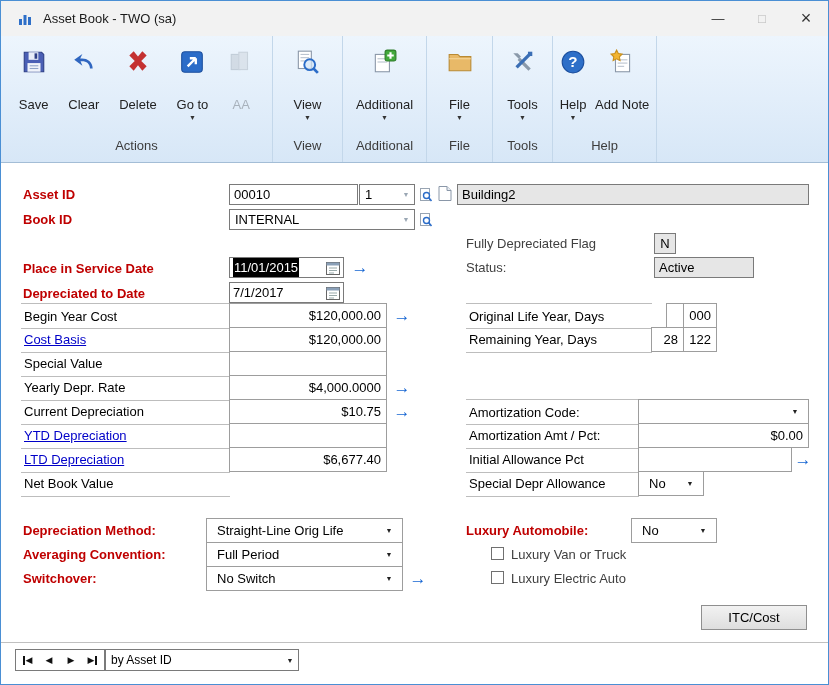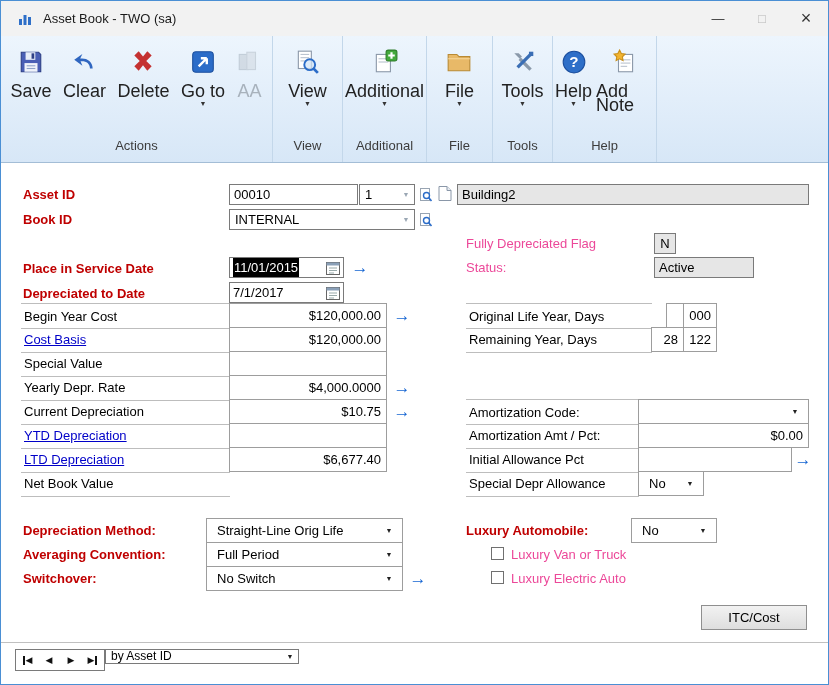--- a/index.html
+++ b/index.html
@@ -8,26 +8,26 @@
   .title-text{font-size:13px;color:#1a1a1a;}
   .win-controls{position:absolute;right:0;top:0;height:35px;display:flex;}
   .win-btn{width:44px;height:35px;display:flex;align-items:center;justify-content:center;font-size:13px;color:#333;}
   .win-btn.closeb{font-size:18px;}
   .win-btn.maxi{color:#b8b8b8;}
   .toolbar{position:absolute;top:35px;left:0;right:0;height:126px;background:linear-gradient(#edf5fd,#d7e7f7);border-bottom:1px solid #a3bdd6;display:flex;}
   .tb-group{height:100%;display:flex;flex-direction:column;border-right:1px solid #c3d7ea;box-sizing:border-box;}
   .tb-row{flex:1;display:flex;align-items:flex-start;justify-content:space-evenly;padding-top:9px;}
   .tb-btn{display:flex;flex-direction:column;align-items:center;max-width:58px;padding:2px;}
   .tb-icon{height:30px;display:flex;align-items:center;}
-  .tb-label{font-size:18px;color:#222;margin-top:7px;line-height:14px;white-space:pre-line;}
+  .tb-label{font-size:13px;color:#222;margin-top:21px;text-align:center;line-height:14px;white-space:pre-line;}
   .tb-caret{font-size:7px;color:#333;margin-top:2px;}
   .tb-group-label{height:24px;text-align:center;font-size:13px;color:#3c3c3c;}
   .disabled .tb-label{color:#a8b2bc;}
   .disabled .tb-icon{opacity:.6;}
-  .lbl{position:absolute;font-size:13px;line-height:21px;color:#ec4899;white-space:nowrap;}
+  .lbl{position:absolute;font-size:13px;line-height:21px;color:#404040;white-space:nowrap;}
   .req{color:#bf0000;font-weight:bold;}
   .link{color:#0000c8;text-decoration:underline;}
   .fld{position:absolute;background:#fff;border:1px solid #7a7a7a;font-size:13px;color:#000;padding:0 4px;line-height:19px;box-sizing:border-box;white-space:nowrap;overflow:hidden;}
   .ro{background:#e6e6e6;}
   .ctr{text-align:center;padding:0;}
   .combo{display:flex;align-items:center;justify-content:space-between;padding:0;}
   .combo-text{padding-left:5px;overflow:hidden;white-space:nowrap;}
   .combo-arrow{width:16px;text-align:center;font-size:7px;color:#222;flex:0 0 16px;}
   .combo-arrow.dis{color:#9aa7b4;}
   .mt-lbl{position:absolute;left:20px;width:209px;height:26px;line-height:25px;border-bottom:1px solid #bdbdbd;font-size:13px;padding-left:3px;box-sizing:border-box;white-space:nowrap;}
@@ -392,18 +392,18 @@
       </span>
     <span class="nav-btn">
         <span class="tri">▶</span>
       </span>
     <span class="nav-btn">
         <span class="tri">▶</span>
         <span class="vbar"></span>
       </span>
   </div>
 
-  <div class="fld combo" style="left:104px;top:648px;width:194px;height:15px">
+  <div class="fld combo" style="left:104px;top:648px;width:194px;height:22px">
     <span class="combo-text" style="font-size:12px">by Asset ID</span>
     <span class="combo-arrow">▼</span>
   </div>
 
 </div>
 
 </body></html>

